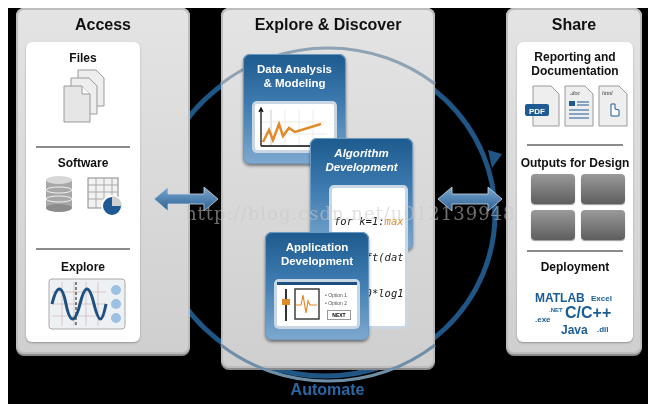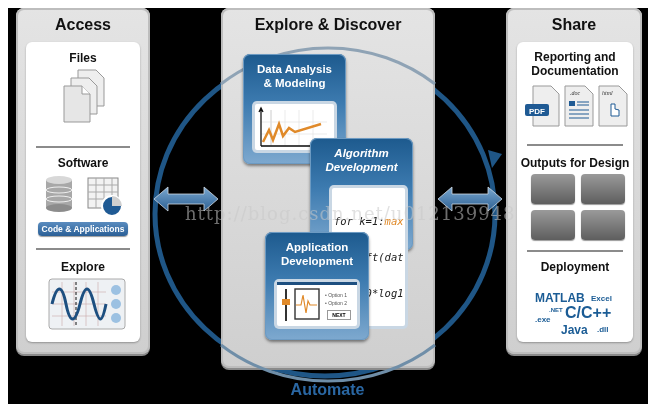--- a/index.html
+++ b/index.html
@@ -24,21 +24,21 @@
 </style>
 </head>
 <body>
 
 <div class="stage"></div>
 
 <svg class="abs" style="left:0;top:0" width="655" height="411">
   <ellipse cx="325" cy="214" rx="170" ry="162" fill="none" stroke="#1f5686" stroke-width="5"></ellipse>
 </svg>
 
-<div class="col" style="left:16px;width:134px;height:346px;">
+<div class="col" style="left:16px;width:134px;height:346px;padding-left:40px;">
   <div class="col-title">Access</div>
   <div class="inner" style="left:10px;top:34px;width:114px;height:300px;">
     <div class="sec-title" style="top:9px">Files</div>
     <svg class="abs" style="left:36px;top:26px" width="46" height="62">
       <g stroke="#999" stroke-width="1" fill="#eee">
         <path d="M16 2h18l8 8v28H16z"></path>
           <path d="M9 10h18l8 8v28H9z"></path>
           <path d="M2 18h18l8 8v28H2z" fill="#e6e6e6"></path>
         <path d="M20 18v8h8" fill="#fff"></path>
       </g>
@@ -53,21 +53,20 @@
         <ellipse cx="15" cy="23" rx="13" ry="3" fill="none" stroke="#eee"></ellipse>
         <ellipse cx="15" cy="32" rx="13" ry="4" fill="#8c8c8c"></ellipse>
       </g>
       <g>
         <rect x="44" y="2" width="30" height="30" fill="#f2f2f2" stroke="#888"></rect>
         <path d="M44 9h30M44 16h30M44 23h30M52 2v30M60 2v30M68 2v30" stroke="#aaa"></path>
         <circle cx="68" cy="30" r="10" fill="#1f5a94" stroke="#fff" stroke-width="2"></circle>
         <path d="M68 30V20a10 10 0 0 1 10 10z" fill="#cfcfcf"></path>
       </g>
     </svg>
-    <div class="cap-btn" style="top:180px">Code &amp; Applications</div>
     <div class="divider" style="top:206px"></div>
     <div class="sec-title" style="top:218px">Explore</div>
     <svg class="abs" style="left:22px;top:236px" width="80" height="54">
       <rect x="1" y="1" width="76" height="50" rx="3" fill="#eef1f4" stroke="#aaa"></rect>
       <path d="M14 4v44M26 4v44M38 4v44M50 4v44M4 14h54M4 26h54M4 38h54" stroke="#c9a7a7" stroke-width=".6"></path>
       <path d="M28 4v44" stroke="#111" stroke-dasharray="3 2"></path>
       <path d="M4 26c5-20 10-20 14 0s9 20 14 0 9-20 14 0 8 20 12 0" fill="none" stroke="#1d4f80" stroke-width="3"></path>
       <circle cx="68" cy="12" r="5" fill="#9cc1e2"></circle>
         <circle cx="68" cy="26" r="5" fill="#9cc1e2"></circle>
         <circle cx="68" cy="40" r="5" fill="#9cc1e2"></circle>

